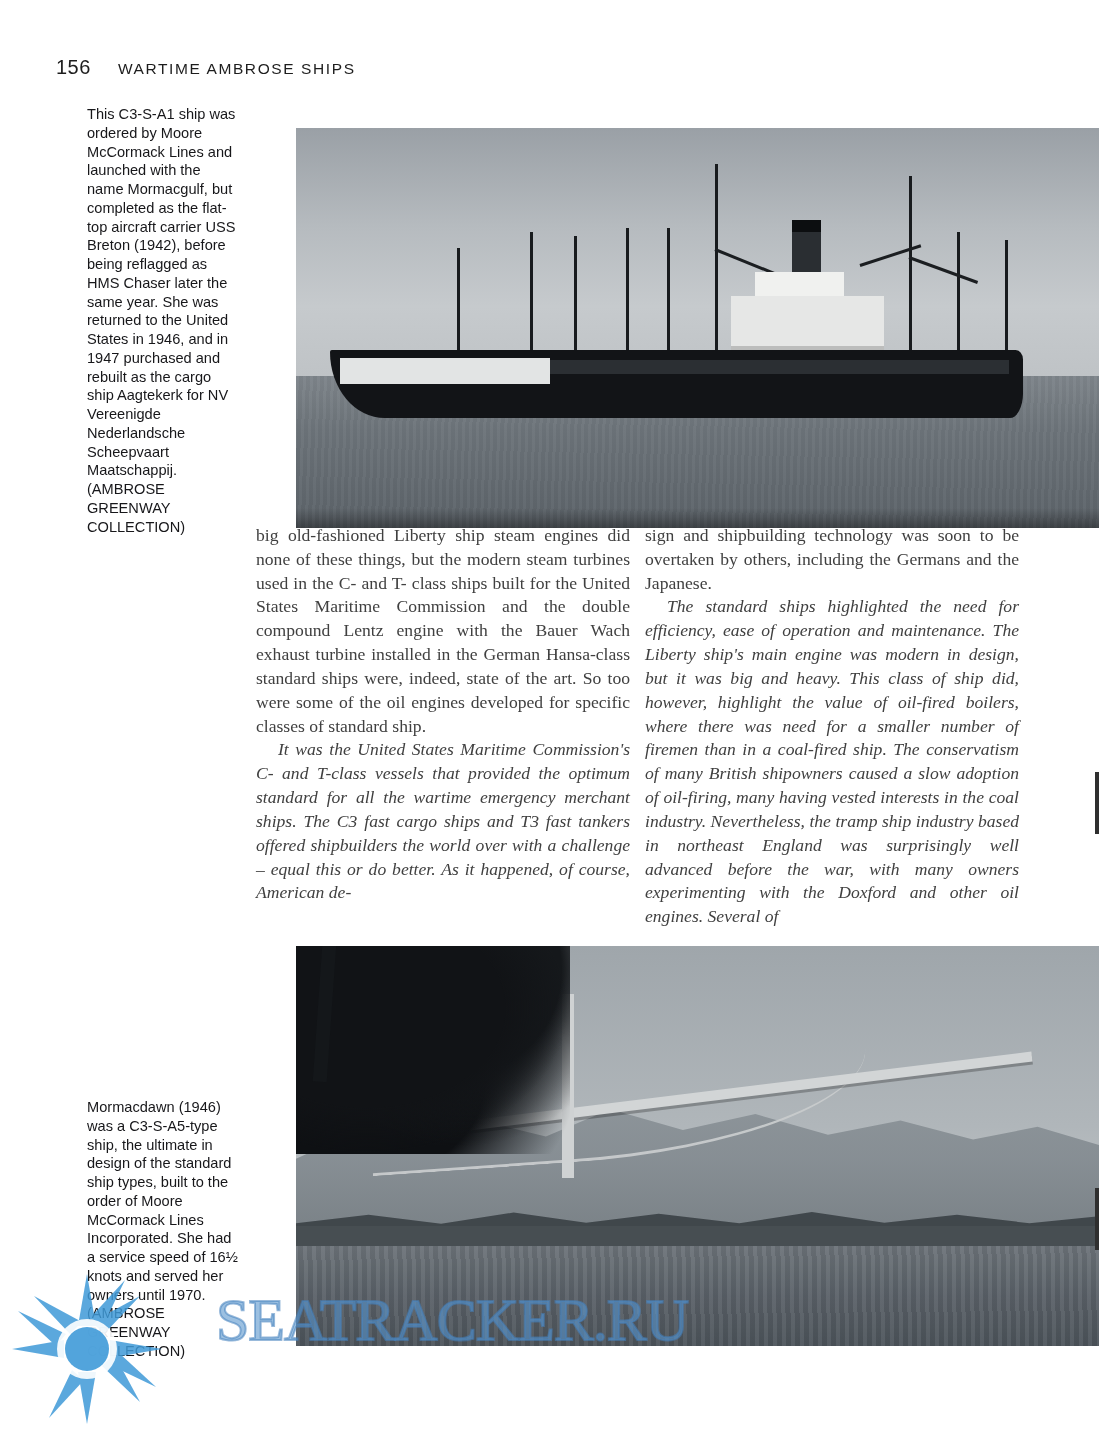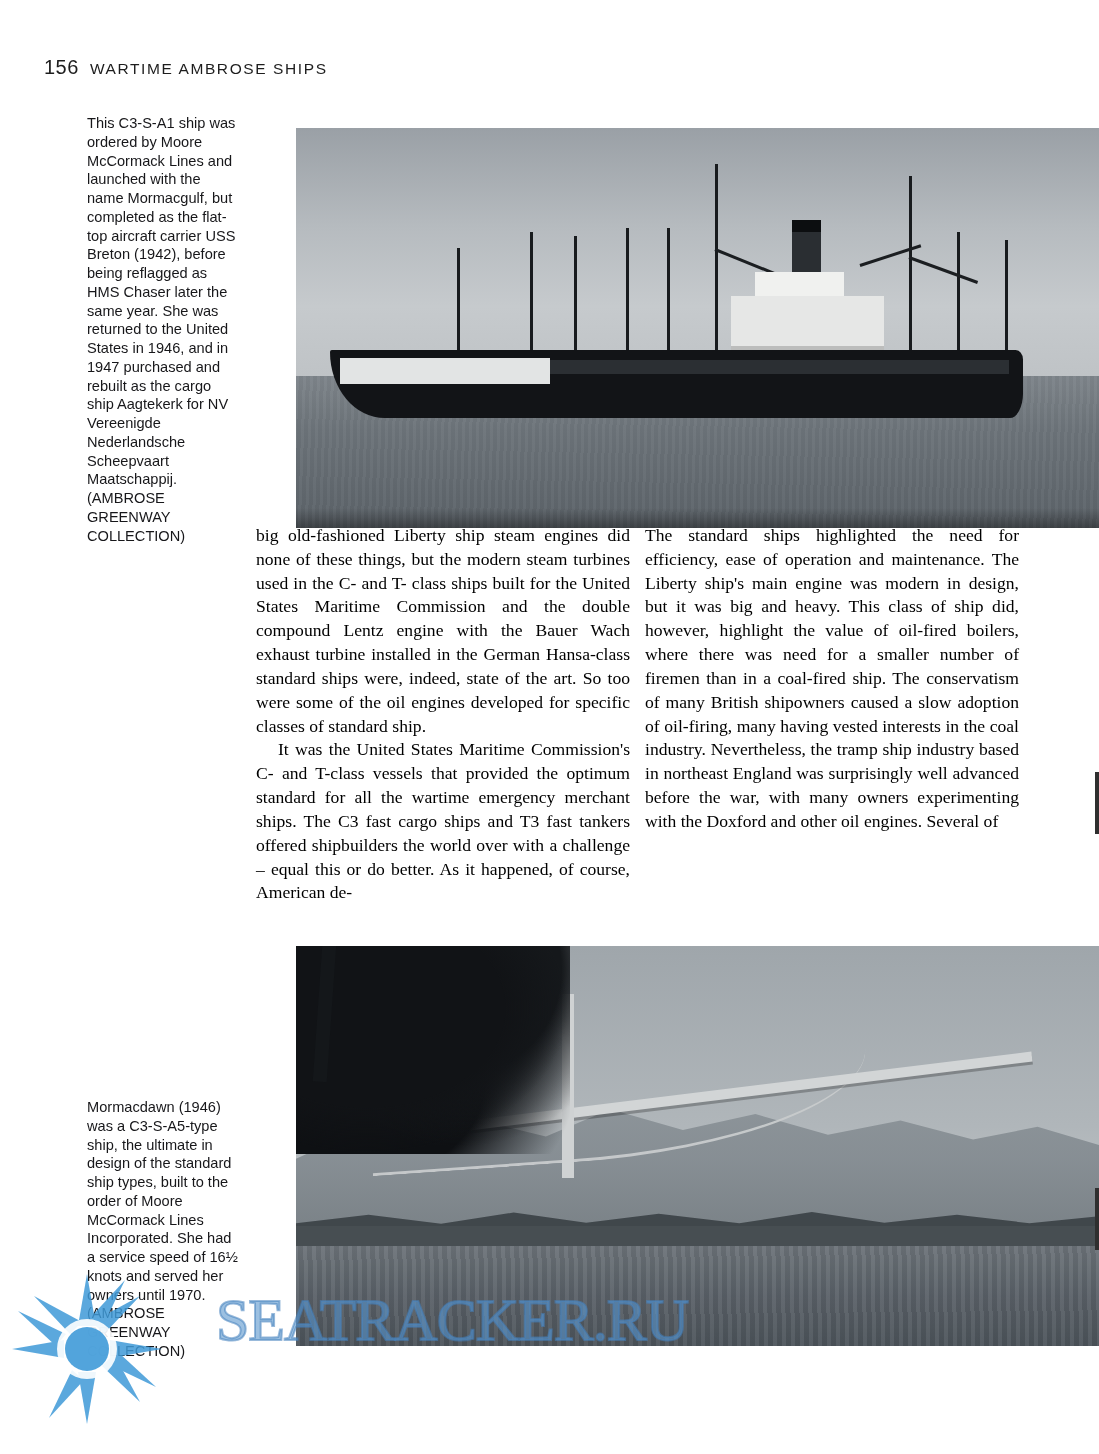--- a/index.html
+++ b/index.html
@@ -18,24 +18,24 @@
 
   .page {
     position: absolute;
     inset: 0;
   }
 
   
   .running-head {
     position: absolute;
     top: 56px;
-    left: 44px;
+    left: 56px;
     display: flex;
     align-items: baseline;
-    gap: 11px;
+    gap: 27px;
     font-family: "Liberation Sans", sans-serif;
   }
   .folio {
     font-size: 20px;
     letter-spacing: 0.5px;
     color: #1d1d1d;
   }
   .head-title {
     font-size: 15.5px;
     letter-spacing: 1.6px;
@@ -45,21 +45,21 @@
   
   .caption {
     position: absolute;
     width: 152px;
     font-family: "Liberation Sans", sans-serif;
     font-size: 14.6px;
     line-height: 1.285;
     color: #17171a;
     text-align: left;
   }
-  #caption-top { left: 87px; top: 114px; }
+  #caption-top { left: 87px; top: 105px; }
   #caption-bottom { left: 87px; top: 1098px; }
 
   
   .photo {
     position: absolute;
     overflow: hidden;
     background: #5d6166;
   }
   #photo-top {
     left: 256px;
@@ -317,27 +317,27 @@
   }
 
   
   .col {
     position: absolute;
     width: 374px;
     font-family: "Liberation Serif", serif;
     font-size: 17.6px;
     line-height: 1.355;
     text-align: justify;
-    color: #000000;
+    color: #404040;
     hyphens: manual;
   }
   #col-left { left: 256px; top: 524px; }
   #col-right { left: 645px; top: 524px; }
   .col p { margin: 0; }
-  .col p + p { text-indent: 22px; }
+  .col p + p { text-indent: 22px; font-style: italic; }
 
   
   .watermark {
     position: absolute;
     left: 0;
     bottom: 0;
     width: 1099px;
     height: 190px;
     pointer-events: none;
   }
@@ -410,20 +410,21 @@
   <div class="caption" id="caption-top">
     <span>This C3-S-A1 ship was ordered by Moore McCormack Lines and launched with the name Mormacgulf, but completed as the flat-top aircraft carrier USS Breton (1942), before being reflagged as HMS Chaser later the same year. She was returned to the United States in 1946, and in 1947 purchased and rebuilt as the cargo ship Aagtekerk for NV Vereenigde Nederlandsche Scheepvaart Maatschappij. (AMBROSE GREENWAY COLLECTION)</span>
   </div>
 
   <div class="col" id="col-left">
     <p>big old-fashioned Liberty ship steam engines did none of these things, but the modern steam turbines used in the C- and T- class ships built for the United States Maritime Commission and the double compound Lentz engine with the Bauer Wach exhaust turbine installed in the German Hansa-class standard ships were, indeed, state of the art. So too were some of the oil engines developed for specific classes of standard ship.</p>
     <p>It was the United States Maritime Commission's C- and T-class vessels that provided the optimum standard for all the wartime emergency merchant ships. The C3 fast cargo ships and T3 fast tankers offered shipbuilders the world over with a challenge – equal this or do better. As it happened, of course, American de-</p>
   </div>
 
   <div class="col" id="col-right">
+    <p>sign and shipbuilding technology was soon to be overtaken by others, including the Germans and the Japanese.</p>
     <p>The standard ships highlighted the need for efficiency, ease of operation and maintenance. The Liberty ship's main engine was modern in design, but it was big and heavy. This class of ship did, however, highlight the value of oil-fired boilers, where there was need for a smaller number of firemen than in a coal-fired ship. The conservatism of many British shipowners caused a slow adoption of oil-firing, many having vested interests in the coal industry. Nevertheless, the tramp ship industry based in northeast England was surprisingly well advanced before the war, with many owners experimenting with the Doxford and other oil engines. Several of</p>
   </div>
 
   <figure class="photo" id="photo-bottom">
     <div class="sky-bot"></div>
     <div class="mountains"></div>
     <div class="shoreline"></div>
     <div class="water-bot"></div>
 
     <div class="bridge-cable"></div>

